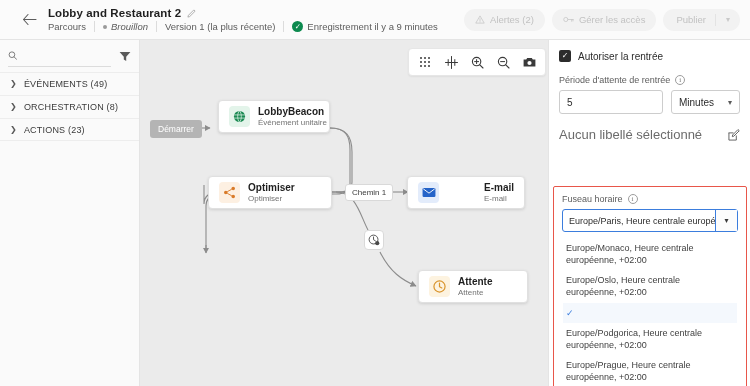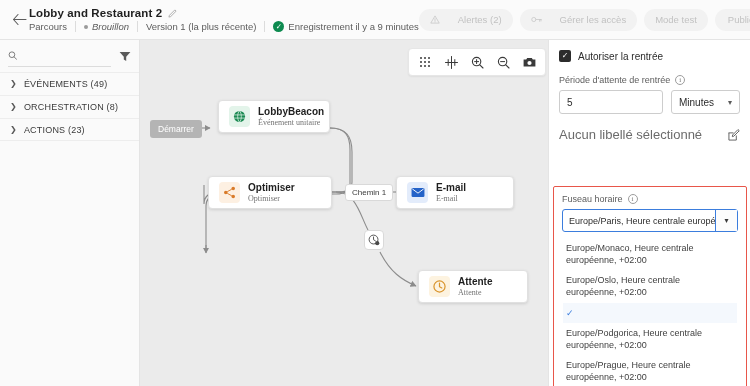--- a/index.html
+++ b/index.html
@@ -32,21 +32,21 @@
   .meta-item { display: flex; align-items: center; gap: 4px; white-space: nowrap; }
   .dot-draft { width: 4px; height: 4px; border-radius: 50%; background: #9a9a9a; display: inline-block; }
   .draft-text { font-style: italic; }
   .check-circle {
     width: 11px; height: 11px; border-radius: 50%; background: #0d8a4f;
     color: #fff; font-size: 7.5px; display: inline-flex;
     align-items: center; justify-content: center; line-height: 1;
   }
   .header-actions { margin-left: auto; display: flex; align-items: center; gap: 7px; padding-right: 10px; }
   .hbtn {
-    display: flex; align-items: center; gap: 18px;
+    display: flex; align-items: center; gap: 5px;
     height: 22px; padding: 0 11px; border-radius: 11px;
     background: #f2f2f2; color: #c2c2c2; font-size: 9.5px; white-space: nowrap;
     cursor: default;
   }
   .hbtn.plain { background: #f2f2f2; }
   .hbtn-split { display: flex; align-items: center; background: #f2f2f2; border-radius: 11px; height: 22px; }
   .hbtn-split .lbl { padding: 0 9px 0 13px; font-size: 9.5px; color: #c2c2c2; }
   .hbtn-split .div { width: 1px; height: 12px; background: #e3e3e3; }
   .hbtn-split .caret { padding: 0 10px; color: #c9c9c9; font-size: 8px; }
   .ico-svg { display: block; }
@@ -94,21 +94,21 @@
     border: 1px solid #e0e0e0; box-shadow: 0 1px 3px rgba(0,0,0,.12);
     display: flex; align-items: center; gap: 8px; padding: 0 10px;
     cursor: pointer;
   }
   .node-ico {
     width: 21px; height: 21px; border-radius: 4px; flex: 0 0 auto;
     display: flex; align-items: center; justify-content: center;
   }
   .node-txt { display: flex; flex-direction: column; gap: 1px; min-width: 0; }
   .node-title { font-size: 10px; font-weight: bold; color: #1f1f1f; white-space: nowrap; }
-  .node-sub { font-size: 8px; color: #737373; white-space: nowrap; font-family: Liberation Serif, serif; }
+  .node-sub { font-size: 8px; color: #737373; white-space: nowrap; }
 
   .start-node {
     position: absolute; background: #b4b4b4; color: #ffffff;
     border-radius: 3px; font-size: 8.5px; padding: 4px 8px;
     display: flex; align-items: center; justify-content: center; cursor: pointer;
   }
   .path-label {
     position: absolute; background: #ffffff; border: 1px solid #d9d9d9;
     border-radius: 3px; font-size: 8px; color: #3a3a3a; padding: 3px 6px;
     cursor: pointer;
@@ -227,23 +227,20 @@
       </svg>
       <span>Alertes (2)</span>
     </div>
     <div class="hbtn">
       <svg class="ico-svg" width="11" height="9" viewBox="0 0 12 10">
         <circle cx="3" cy="5" r="2.3" fill="none" stroke="#c9c9c9" stroke-width="0.9"></circle>
         <path d="M5.3 5H11.2M9.5 5V7M11 5V6.6" stroke="#c9c9c9" stroke-width="0.9" stroke-linecap="round"></path>
       </svg>
       <span>Gérer les accès</span>
     </div>
-    <div class="hbtn plain">
-      <span>Mode test</span>
-    </div>
     <div class="hbtn-split">
       <span class="lbl">Publier</span>
       <span class="div"></span>
       <span class="caret">▾</span>
     </div>
 
   </div>
 </div>
 
 <div class="sidebar">
@@ -330,21 +327,21 @@
     <div class="node-txt">
       <span class="node-title">Optimiser</span>
       <span class="node-sub">Optimiser</span>
     </div>
   </div>
 
   <div class="path-label" style="left:205px; top:144px;">
     <span>Chemin 1</span>
   </div>
 
-  <div class="node" style="left:256px; top:136px; width:118px; height:33px;">
+  <div class="node" style="left:267px; top:136px; width:118px; height:33px;justify-content:space-between;">
     <div class="node-ico" style="background:#e3ecfb;">
       <svg class="ico-svg" width="14" height="11" viewBox="0 0 15 11">
         <rect x="0.6" y="0.6" width="13.8" height="9.8" rx="1.3" fill="#2563c8"></rect>
         <path d="M1.4 1.6L7.5 6.2L13.6 1.6" stroke="#ffffff" stroke-width="1" fill="none"></path>
       </svg>
     </div>
     <div class="node-txt">
       <span class="node-title">E-mail</span>
       <span class="node-sub">E-mail</span>
     </div>

